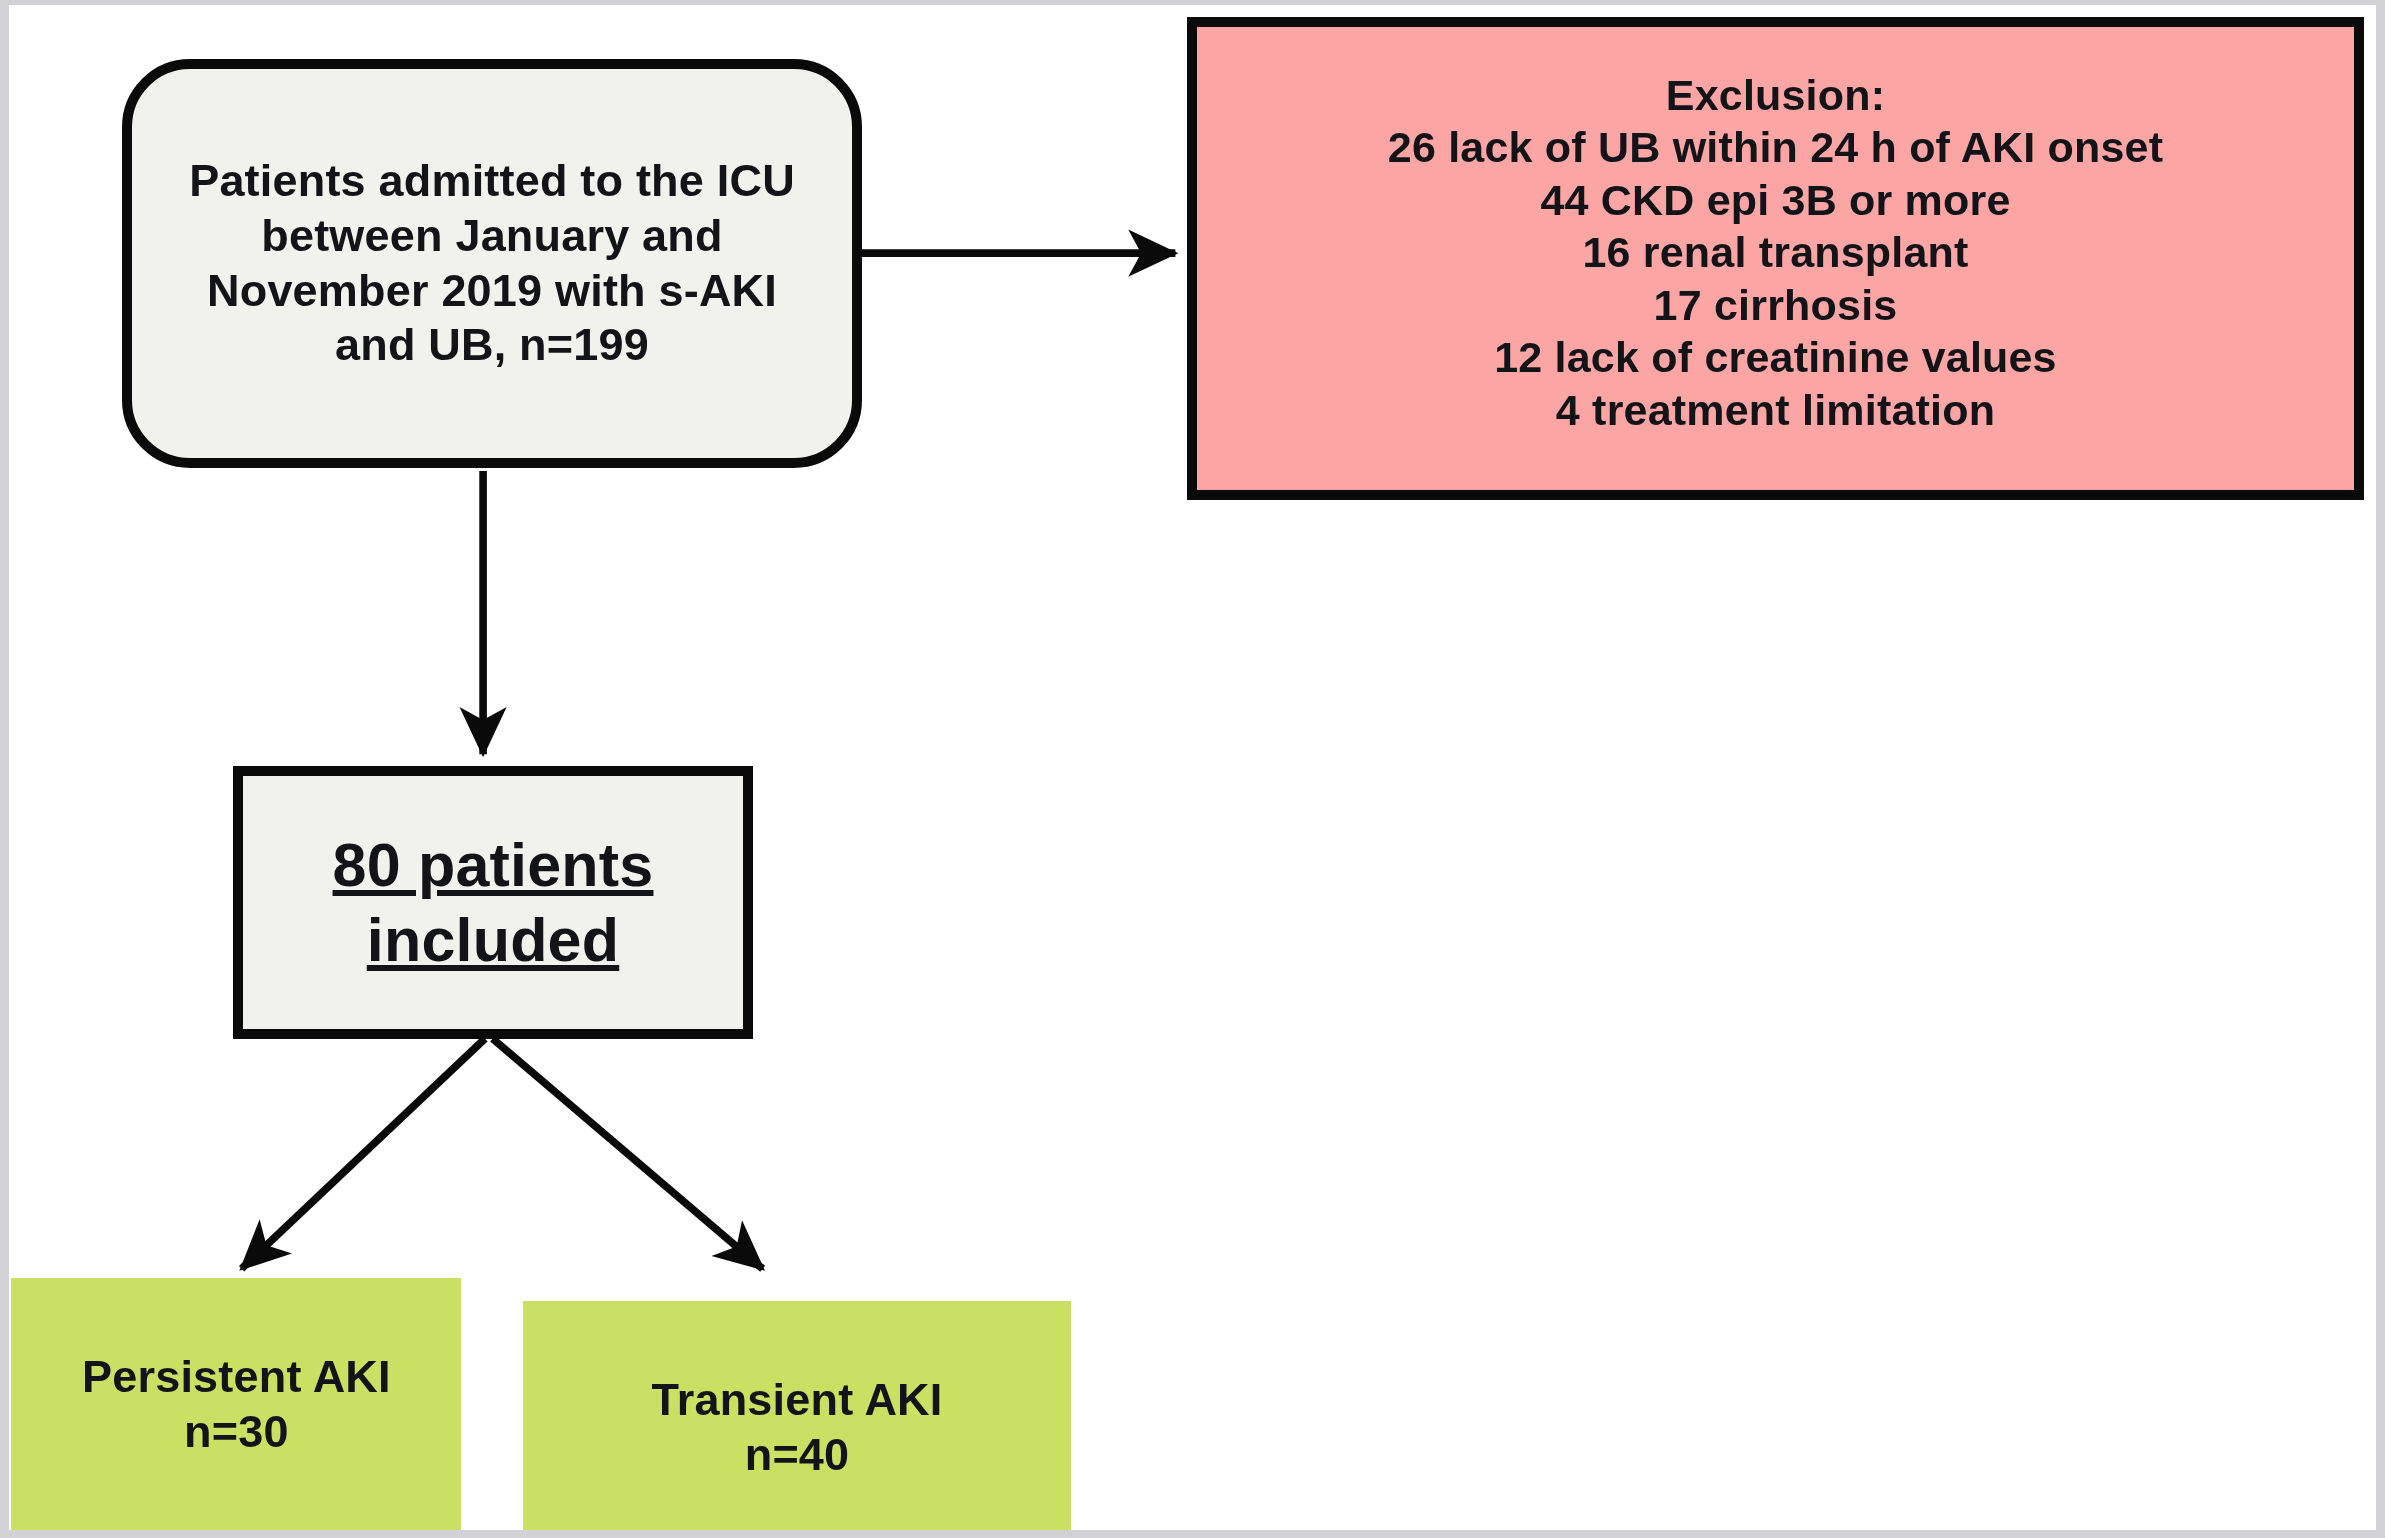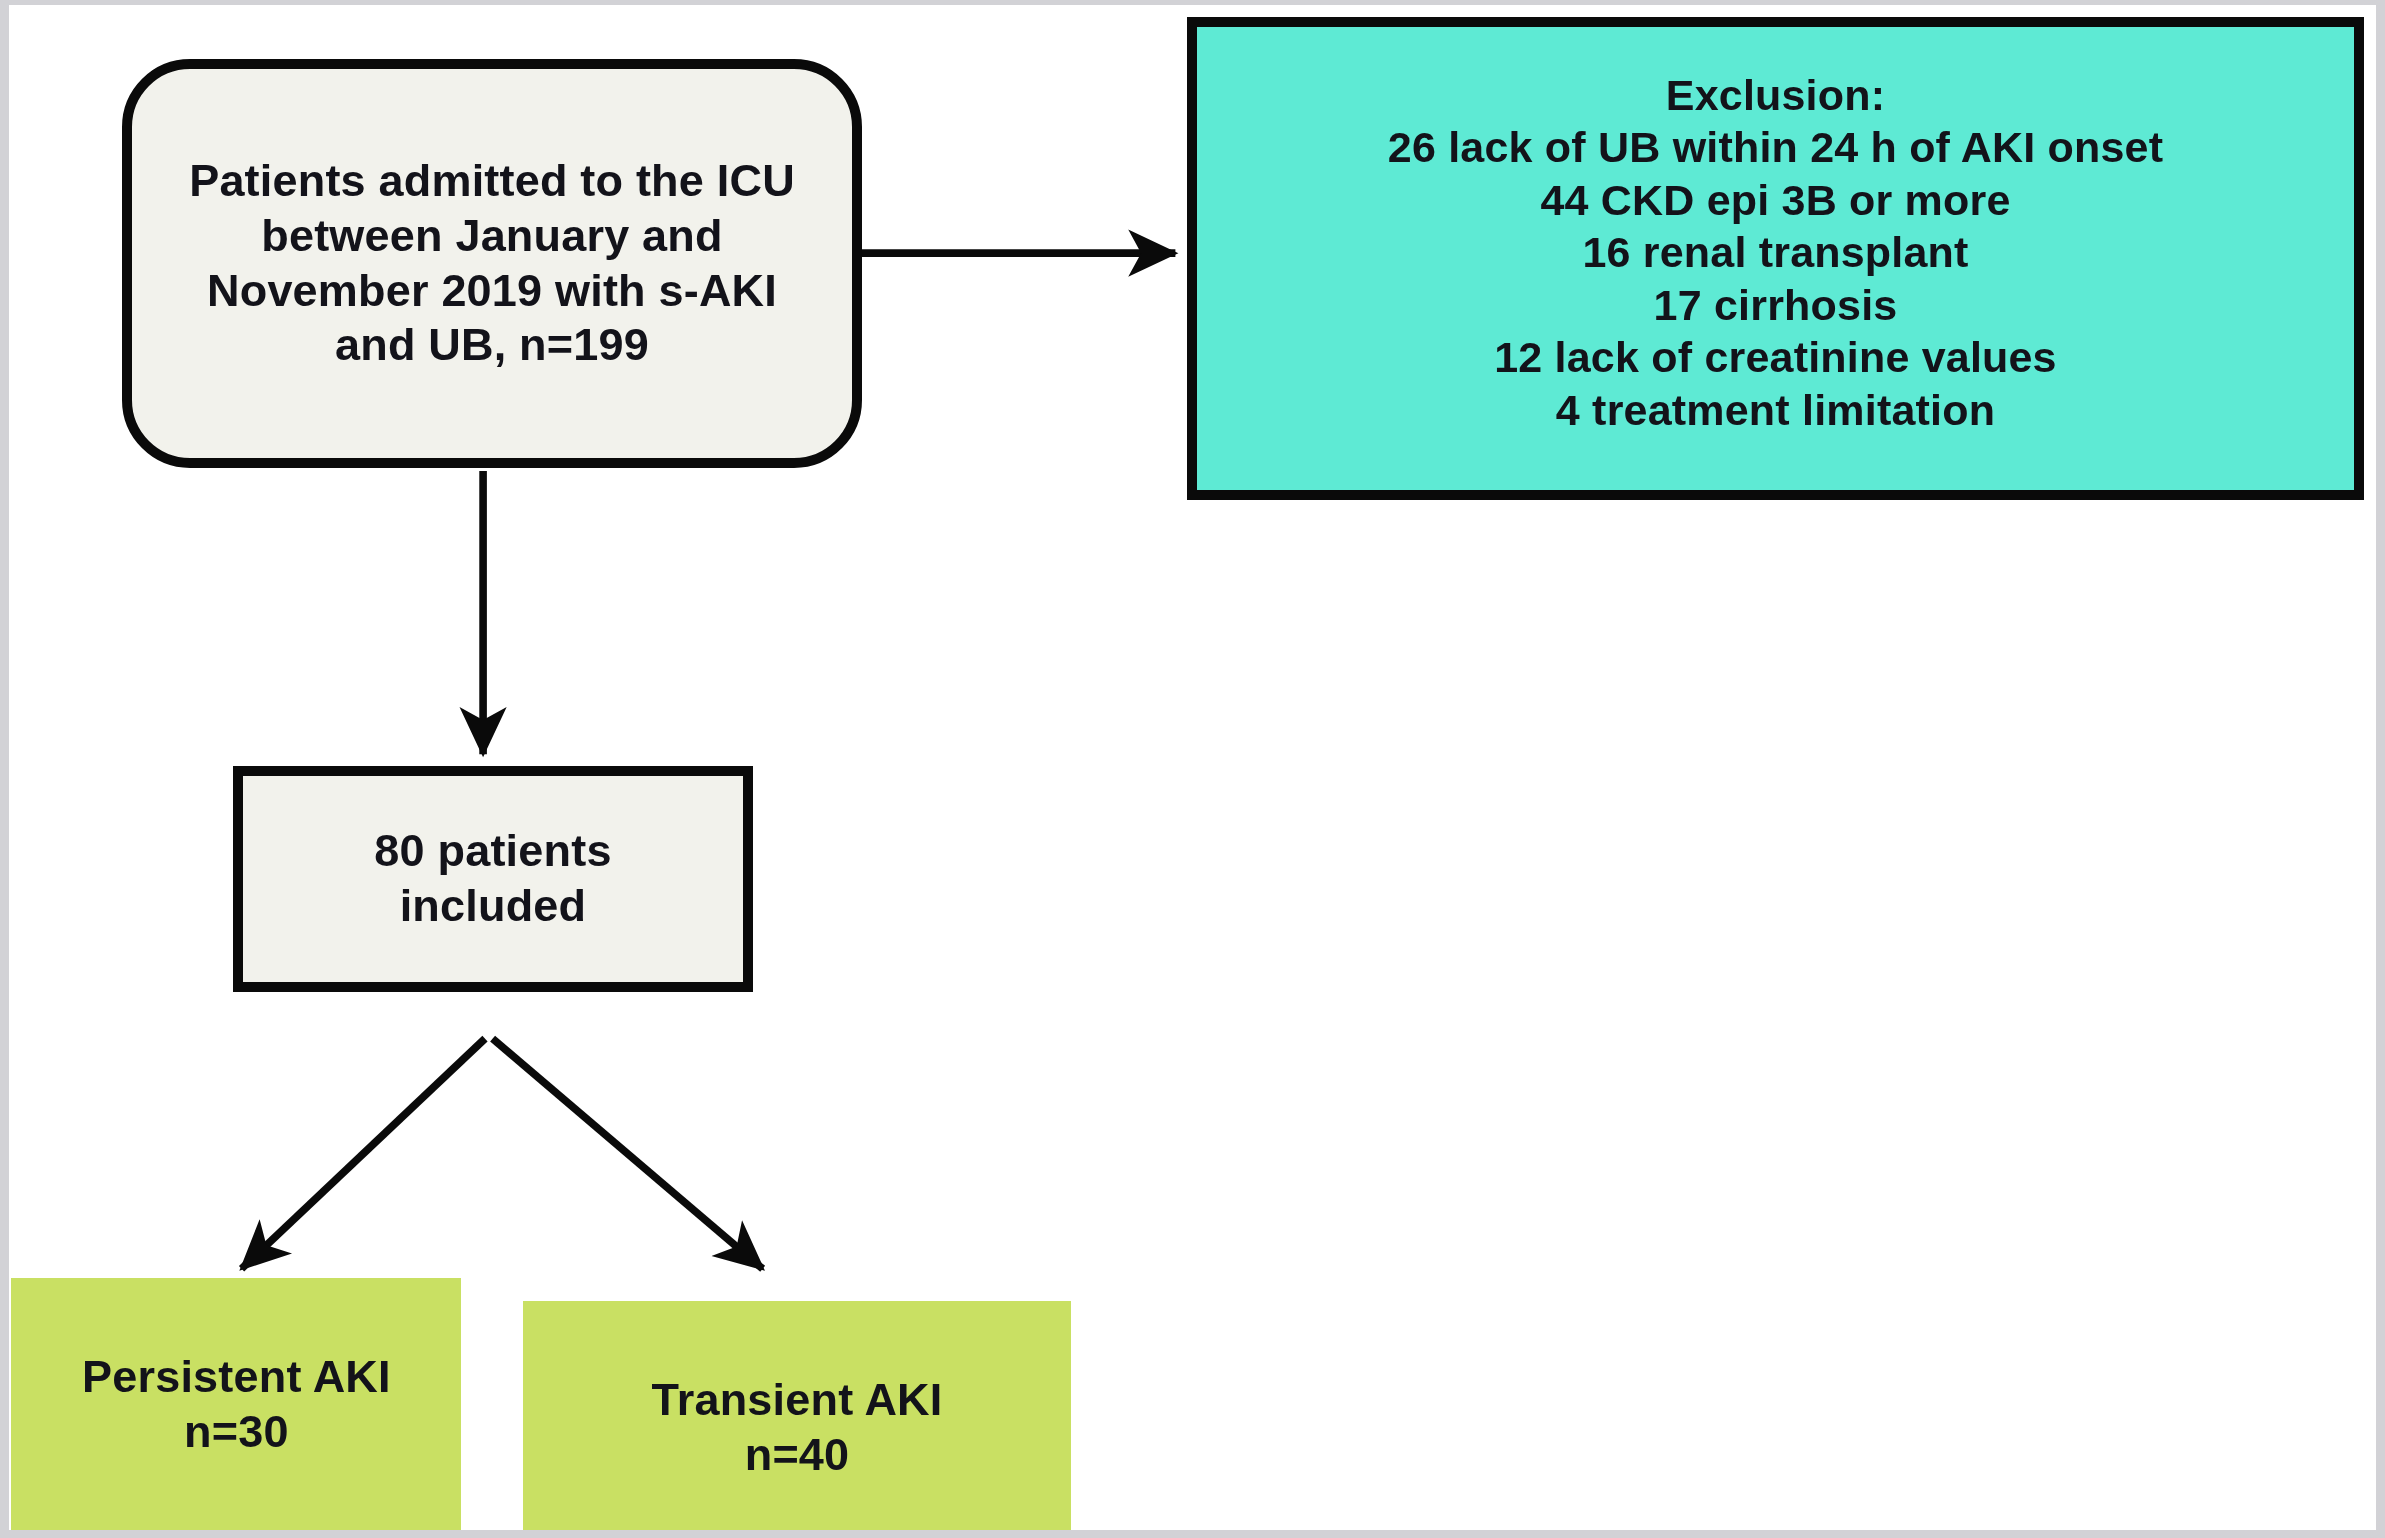--- a/index.html
+++ b/index.html
@@ -59,37 +59,38 @@
     border-radius: 68px;
     font-size: 45px;
     padding: 16px 32px;
   }
   
   #node-exclusion {
     left: 1187px;
     top: 17px;
     width: 1177px;
     height: 483px;
-    background: #5eead4;
+    background: #fca5a5;
     border: 10.5px solid #0a0a0a;
     border-radius: 0;
     font-size: 43px;
     padding: 0 23px;
     align-items: flex-start;
     padding-top: 42px;
   }
   
   #node-included {
     left: 233px;
     top: 766px;
     width: 520px;
-    height: 226px;
+    height: 273px;
     background: #f2f2ec;
     border: 10.5px solid #0a0a0a;
-    font-size: 45px;
+    font-size: 61px;
+    text-decoration: underline;
   }
   
   .node-green {
     background: #c9e063;
     border: 0;
     font-size: 45px;
   }
   #node-persistent {
     left: 11.4px;
     top: 1278px;

